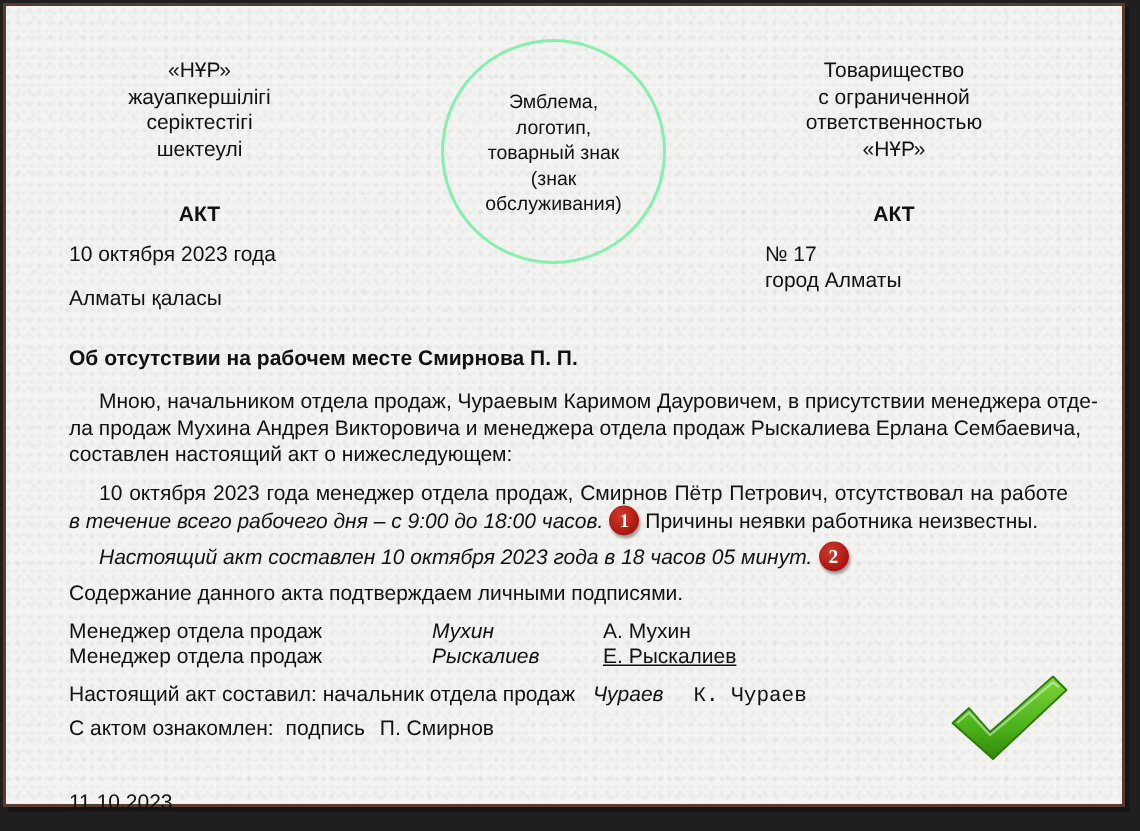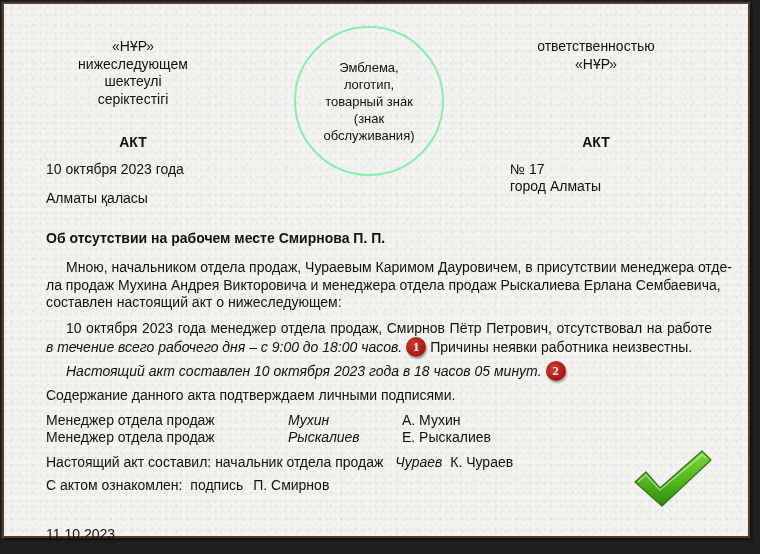--- a/index.html
+++ b/index.html
@@ -53,37 +53,39 @@
   .sig-row span { position:absolute; white-space:nowrap; }
   .check { position:absolute; left:632px; top:448px; width:82px; height:62px; }
 </style>
 </head>
 <body>
 
 <div class="paper"></div>
 
 <div class="abs hdr hdr-left">
   <div>«НҰР»</div>
-  <div>нижеследующем</div>
+  <div>жауапкершілігі</div>
+  <div>серіктестігі</div>
   <div>шектеулі</div>
-  <div>серіктестігі</div>
 </div>
 <div class="abs akt akt-left">АКТ</div>
 <div class="abs t14" style="left:46px; top:161px;">10 октября 2023 года</div>
 <div class="abs t14" style="left:46px; top:178px;margin-top:12px;">Алматы қаласы</div>
 
 <div class="circle">
   <div class="circle-text">Эмблема,
 логотип,
 товарный знак
 (знак
 обслуживания)</div>
 </div>
 
 <div class="abs hdr hdr-right">
+  <div>Товарищество</div>
+  <div>с ограниченной</div>
   <div>ответственностью</div>
   <div>«НҰР»</div>
 </div>
 <div class="abs akt akt-right">АКТ</div>
 <div class="abs t14" style="left:510px; top:161px;">№ 17</div>
 <div class="abs t14" style="left:510px; top:178px;">город Алматы</div>
 
 <div class="abs title">Об отсутствии на рабочем месте Смирнова П. П.</div>
 
 <div class="para" style="top:259px;">
@@ -102,27 +104,27 @@
 <div class="abs t14" style="left:46px; top:387px;">Содержание данного акта подтверждаем личными подписями.</div>
 
 <div class="sig-row" style="top:412px;">
   <span style="left:0;">Менеджер отдела продаж</span>
   <span class="it" style="left:242px;">Мухин</span>
   <span style="left:356px;">А. Мухин</span>
 </div>
 <div class="sig-row" style="top:429px;">
   <span style="left:0;">Менеджер отдела продаж</span>
   <span class="it" style="left:242px;text-align:right;">Рыскалиев</span>
-  <span style="left:356px;">Е. Рыскалиев</span>
+  <span style="left:356px;text-decoration:underline;">Е. Рыскалиев</span>
 </div>
 
 <div class="abs t14" style="left:46px; top:454px;">
   <span>Настоящий акт составил: начальник отдела продаж</span>
   <span class="it" style="margin-left:8px;">Чураев</span>
-  <span style="margin-left:4px;">К. Чураев</span>
+  <span style="margin-left:16px;font-family:Liberation Mono, monospace;">К. Чураев</span>
 </div>
 
 <div class="abs t14" style="left:46px; top:477px;">
   <span>С актом ознакомлен:</span>
   <span style="margin-left:4px;">подпись</span>
   <span style="margin-left:6px;">П. Смирнов</span>
 </div>
 
 <div class="abs t14" style="left:46px; top:526px;">11.10.2023</div>
 

